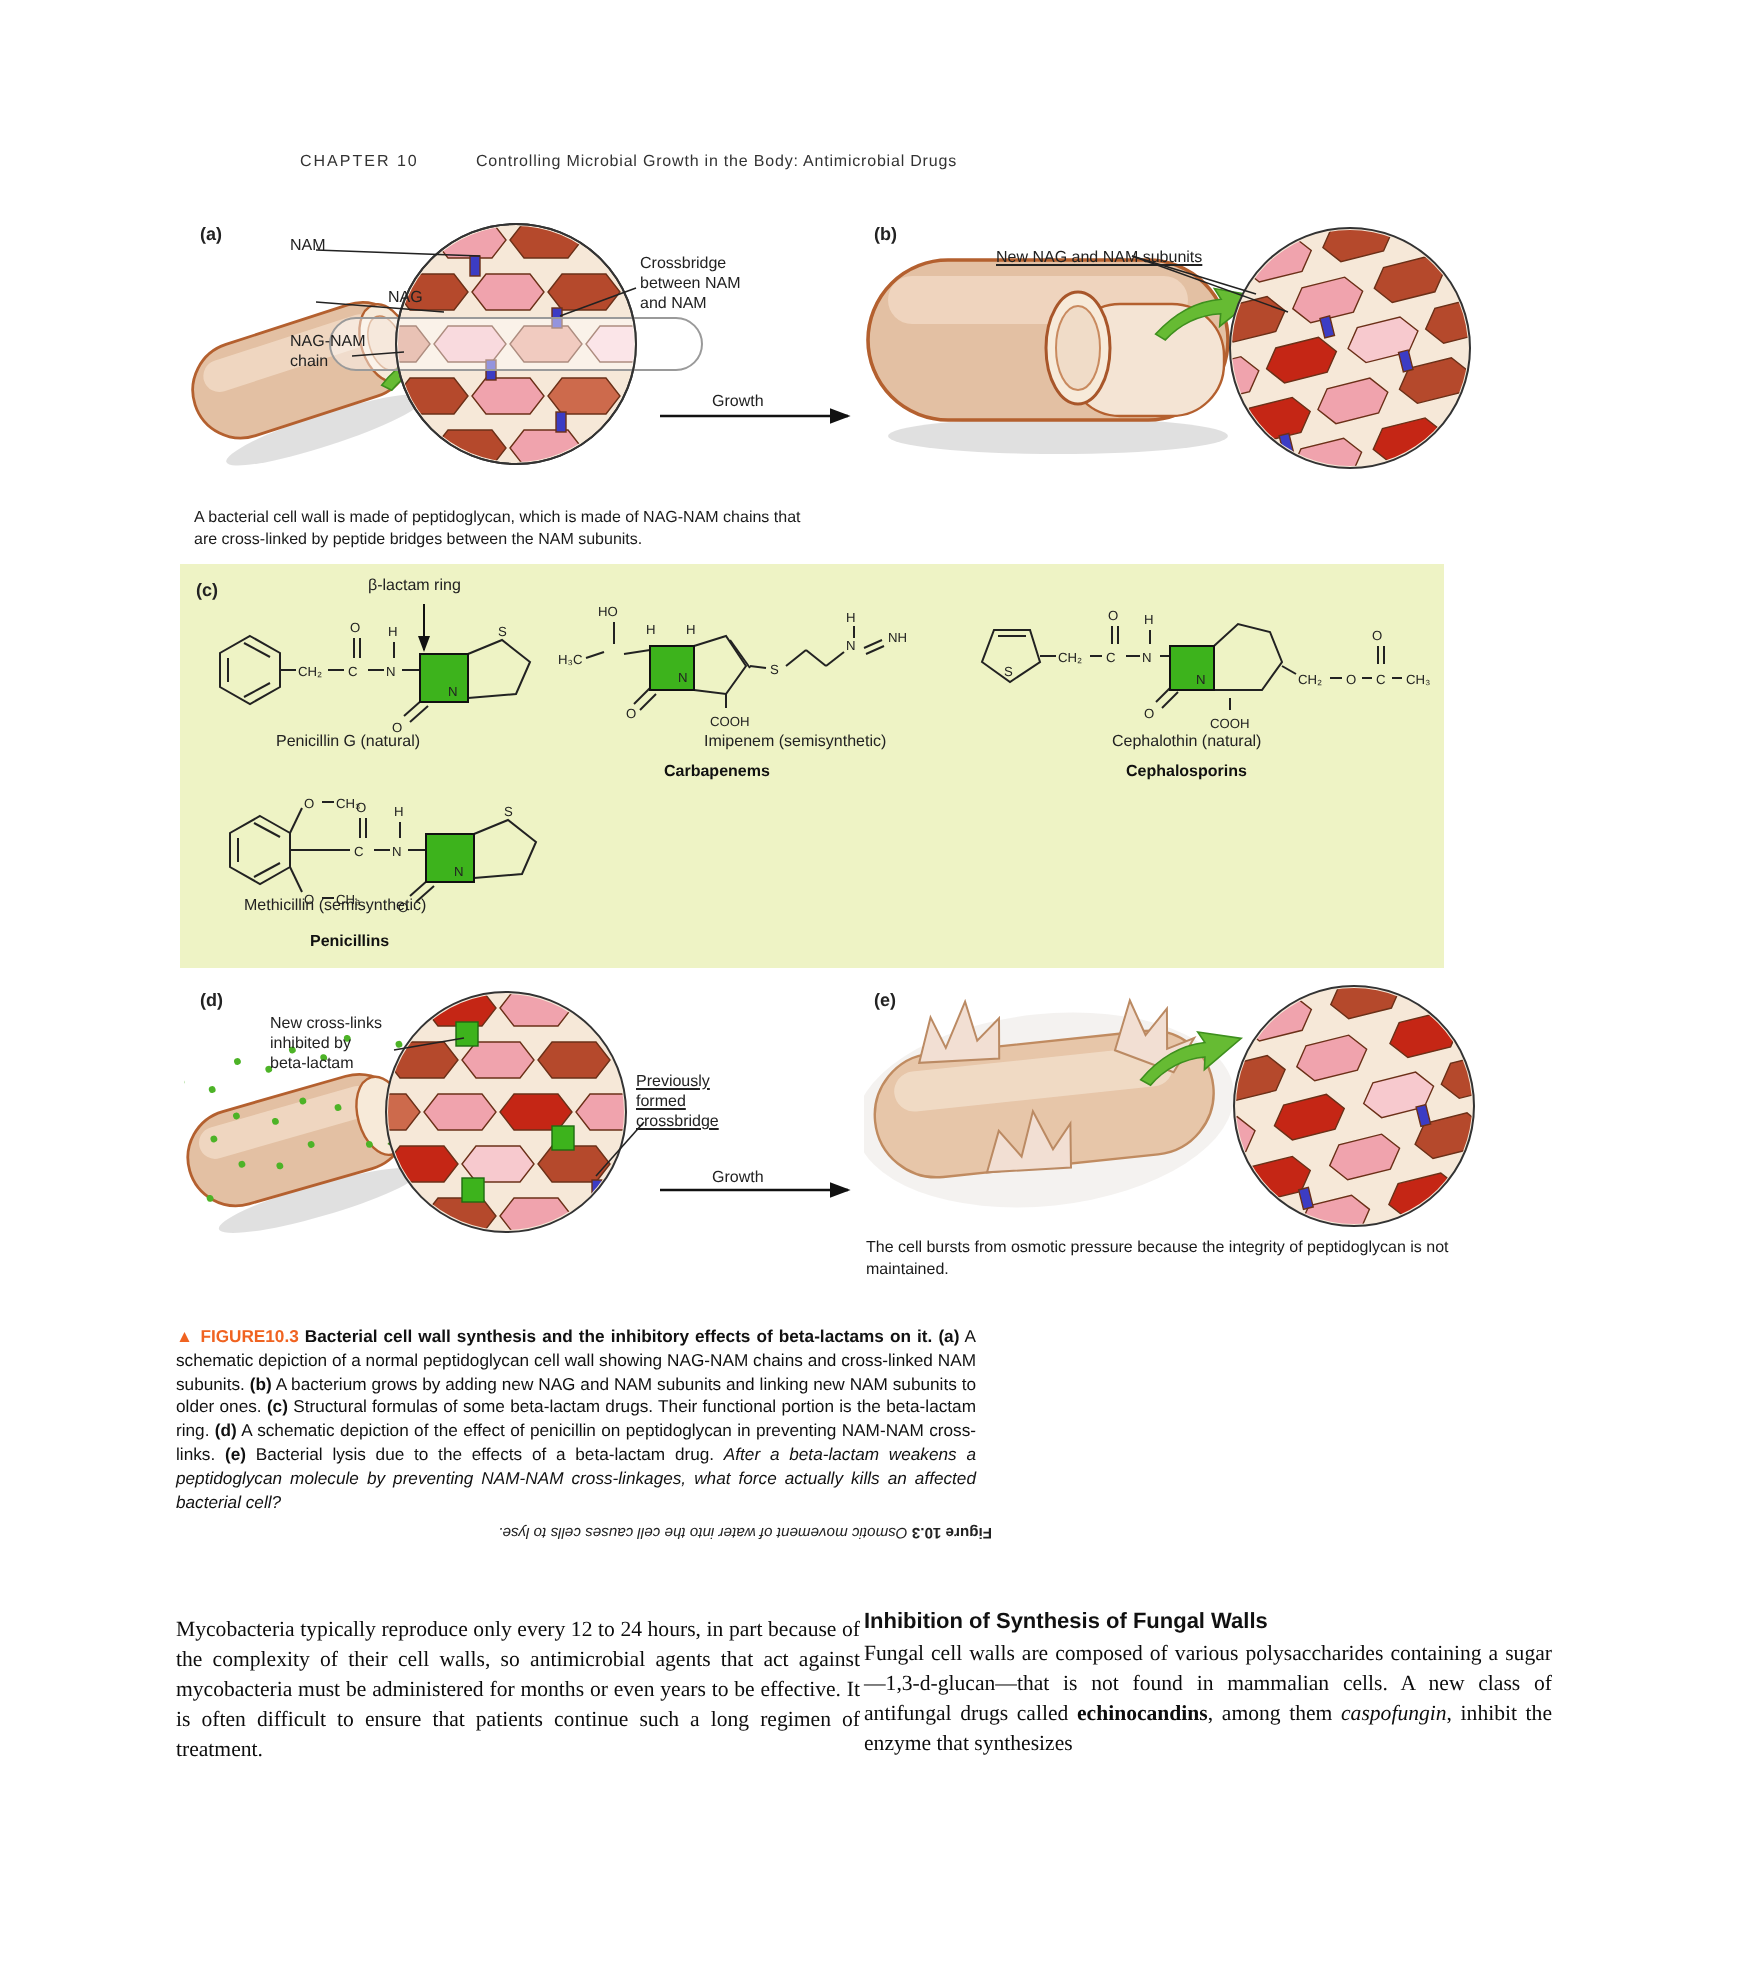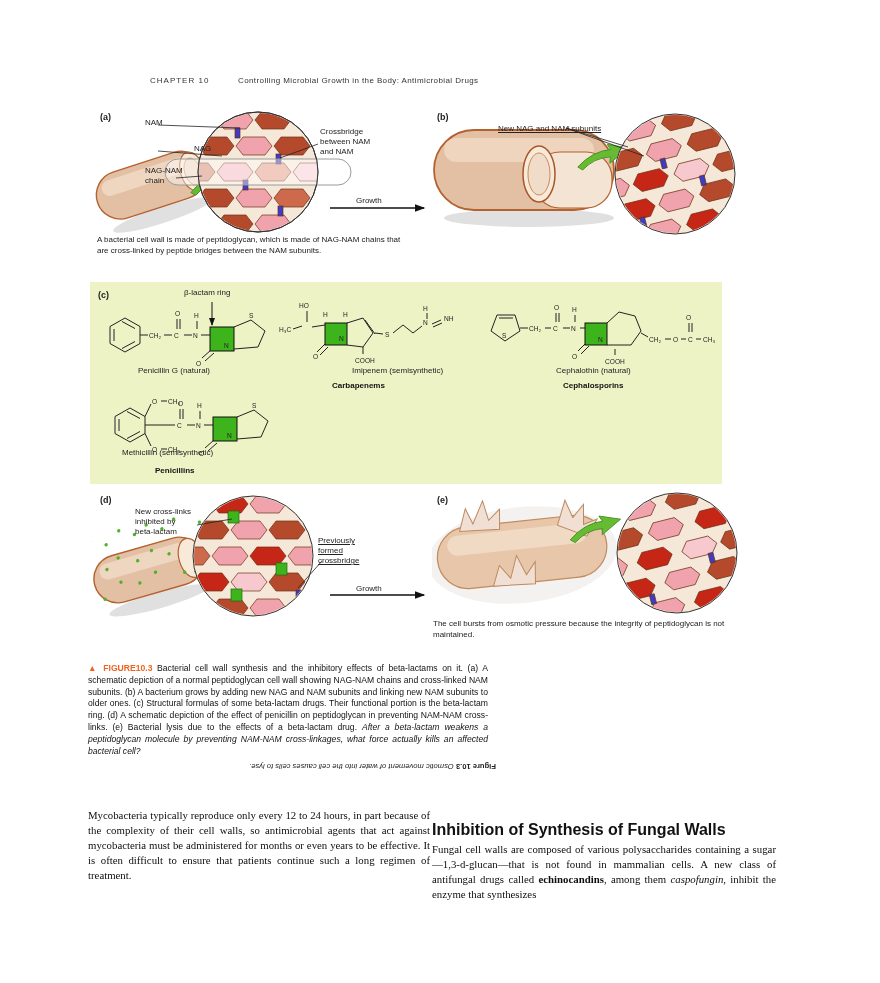--- a/index.html
+++ b/index.html
@@ -8,27 +8,27 @@
   .abs{position:absolute;}
   .hdr{font-size:8px;color:#333;letter-spacing:.4px;}
   .hdr .chap{letter-spacing:1px;margin-right:26px;}
   .tag{font-weight:bold;font-size:9px;color:#222;}
   .lbl{font-size:8px;line-height:10px;color:#222;}
   .cap{font-size:8px;line-height:10.5px;color:#1a1a1a;}
   .chname{font-size:8px;color:#222;}
   .chclass{font-size:8px;font-weight:bold;color:#111;}
   .figcap{font-size:8.6px;line-height:11.8px;text-align:justify;color:#111;}
   .figcap .marker{color:#f06321;font-weight:bold;}
-  .figcap b{font-weight:normal;}
+  .figcap b{font-weight:bold;}
   .figcap i{font-style:italic;}
   .ans{font-size:7.6px;color:#222;transform:rotate(180deg);transform-origin:center;}
   .ans b{font-weight:bold;}
   .ans i{font-style:italic;}
   .body-p{font-family:"Liberation Serif",serif;font-size:10.8px;line-height:15px;text-align:justify;color:#0d0d0d;}
-  .rh{font-size:16px;font-weight:bold;margin:16px 0 3px 0;color:#111;}
+  .rh{font-size:11px;font-weight:bold;margin:0 0 3px 0;color:#111;}
   .panelc{background:#eef3c5;}
   svg text{font-family:"Liberation Sans",sans-serif;}
   .atom{font-size:6.6px;fill:#222;}
 </style>
 </head>
 <body>
 
 <svg width="0" height="0" style="position:absolute" aria-hidden="true">
   <defs>
     <path id="hex" d="M0,9 L7,0 L29,0 L36,9 L29,18 L7,18 Z"></path>
@@ -112,21 +112,21 @@
   <div class="abs lbl" style="left:145px;top:166px;">
     <div>NAG-NAM</div>
     <div>chain</div>
   </div>
   <div class="abs lbl" style="left:320px;top:127px;">
     <div>Crossbridge</div>
     <div>between NAM</div>
     <div>and NAM</div>
   </div>
   <div class="abs lbl" style="left:356px;top:196px;">Growth</div>
-  <div class="abs cap" style="left:97px;top:235px;width:315px;">A bacterial cell wall is made of peptidoglycan, which is made of NAG-NAM chains that are cross-linked by peptide bridges between the NAM subunits.</div>
+  <div class="abs cap" style="left:97px;top:254px;width:315px;">A bacterial cell wall is made of peptidoglycan, which is made of NAG-NAM chains that are cross-linked by peptide bridges between the NAM subunits.</div>
 
   <div class="abs tag" style="left:437px;top:112px;">(b)</div>
   <svg class="abs" style="left:432px;top:100px;" width="316" height="140">
     <g transform="translate(2,12)">
       <ellipse cx="95" cy="106" rx="85" ry="9" fill="#000" opacity="0.12"></ellipse>
       <rect x="0" y="18" width="180" height="80" rx="40" fill="#e3c0a3" stroke="#b4602f" stroke-width="1.8"></rect>
       <rect x="10" y="26" width="150" height="24" rx="12" fill="#f3ddc9" opacity="0.7"></rect>
       <rect x="100" y="40" width="78" height="56" rx="26" fill="#f4e4d4" stroke="#b4602f" stroke-width="1.2"></rect>
       <ellipse cx="105" cy="62" rx="16" ry="28" fill="#f7ead9" stroke="#a8562a" stroke-width="1.5"></ellipse>
       <ellipse cx="105" cy="62" rx="11" ry="21" fill="#f0dcc8" stroke="#c98a5f" stroke-width="1"></ellipse>

